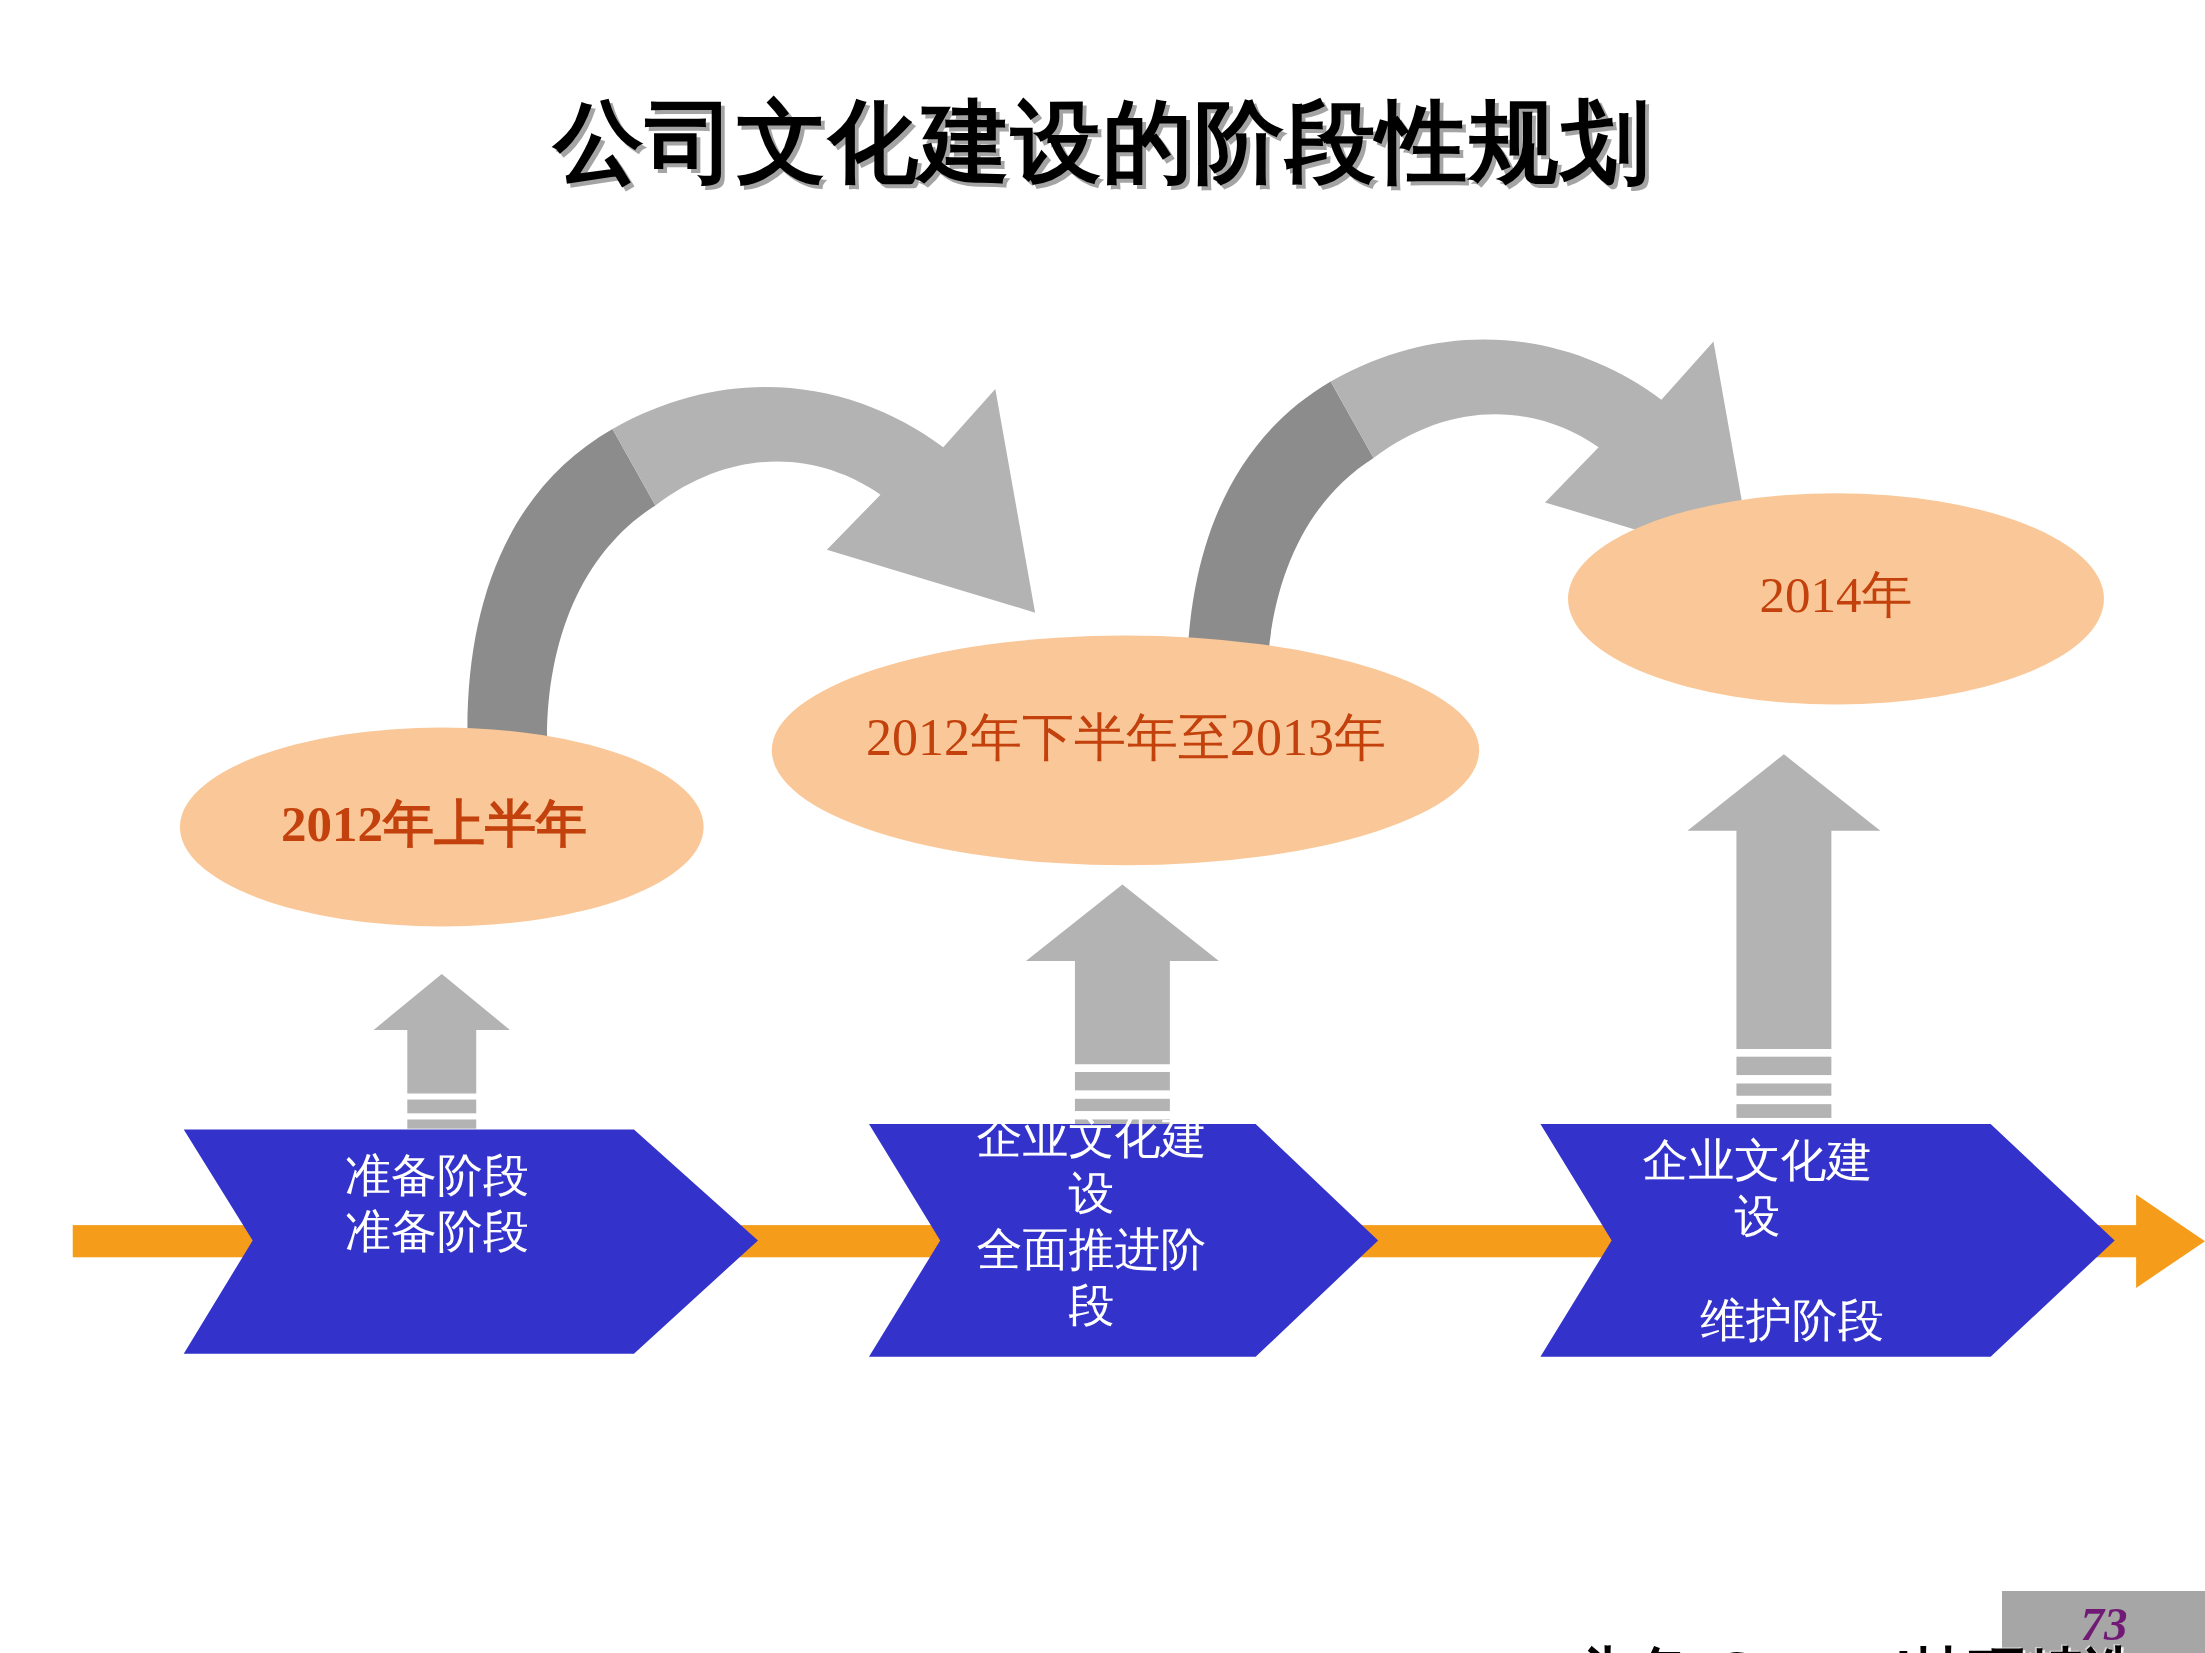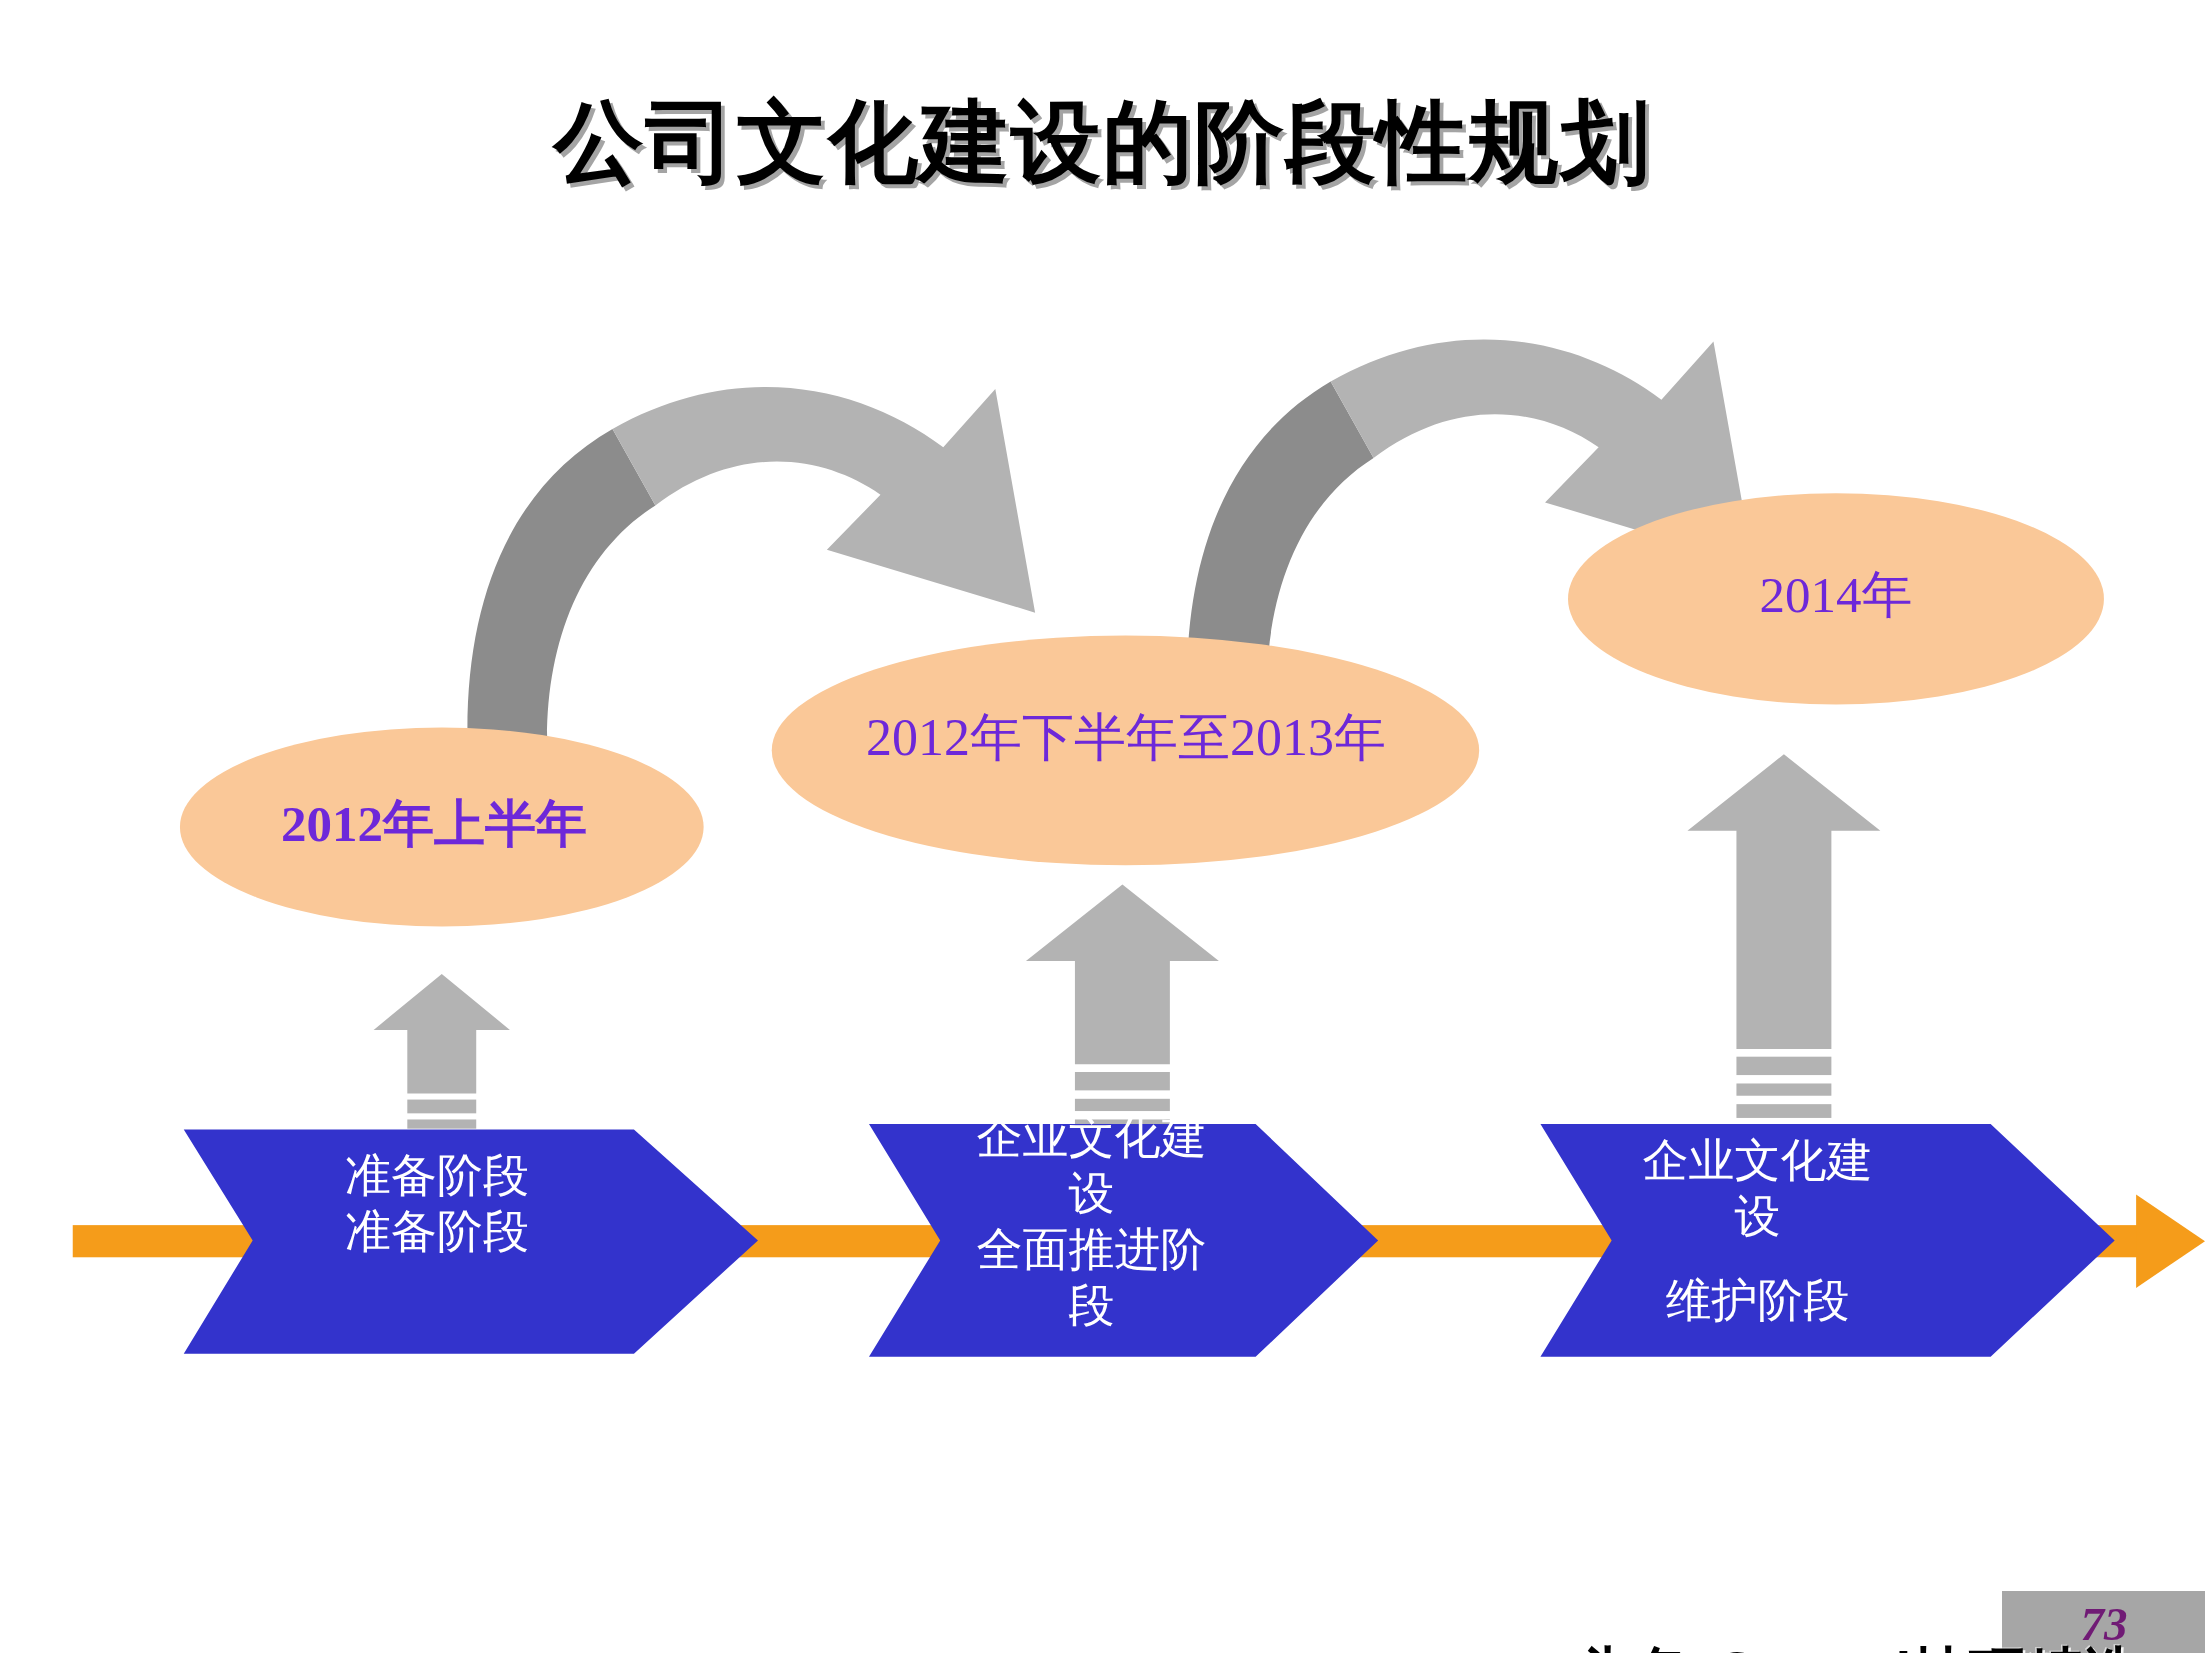--- a/index.html
+++ b/index.html
@@ -45,21 +45,21 @@
     left: 0; top: 0;
     width: 2205px; height: 1654px;
   }
 
   
   .ellipse-label {
     position: absolute;
     text-align: center;
     font-family: "Liberation Serif", serif;
     font-size: 51px;
-    color: #6d28d9;
+    color: #c2410c;
     white-space: nowrap;
     line-height: 1;
   }
   #ellipse-label-1 { left: 162px; top: 799px; width: 544px; font-weight: bold; }
   #ellipse-label-2 { left: 770px; top: 712px; width: 712px; font-size: 52px; }
   #ellipse-label-3 { left: 1566px; top: 570px; width: 540px; }
 
   
   .chev-text {
     position: absolute;
@@ -77,21 +77,21 @@
   
   #chev-text-1 { left: 253px; top: 1147px; width: 368px; }
   #chev-text-1 .line-bot { }
 
   
   #chev-text-2 { left: 965px; top: 1109px; width: 253px; }
   #chev-text-2 .line-bot { }
 
   
   #chev-text-3 { left: 1631px; top: 1132px; width: 253px; }
-  #chev-text-3 .line-bot { margin-top: 28px; }
+  #chev-text-3 .line-bot { margin-top: 48px; text-align: right; }
 
   
   #watermark {
     position: absolute;
     left: 1577px;
     top: 1636px;
     font-family: "Liberation Sans", sans-serif;
     font-weight: bold;
     font-size: 57px;
     color: #000000;

